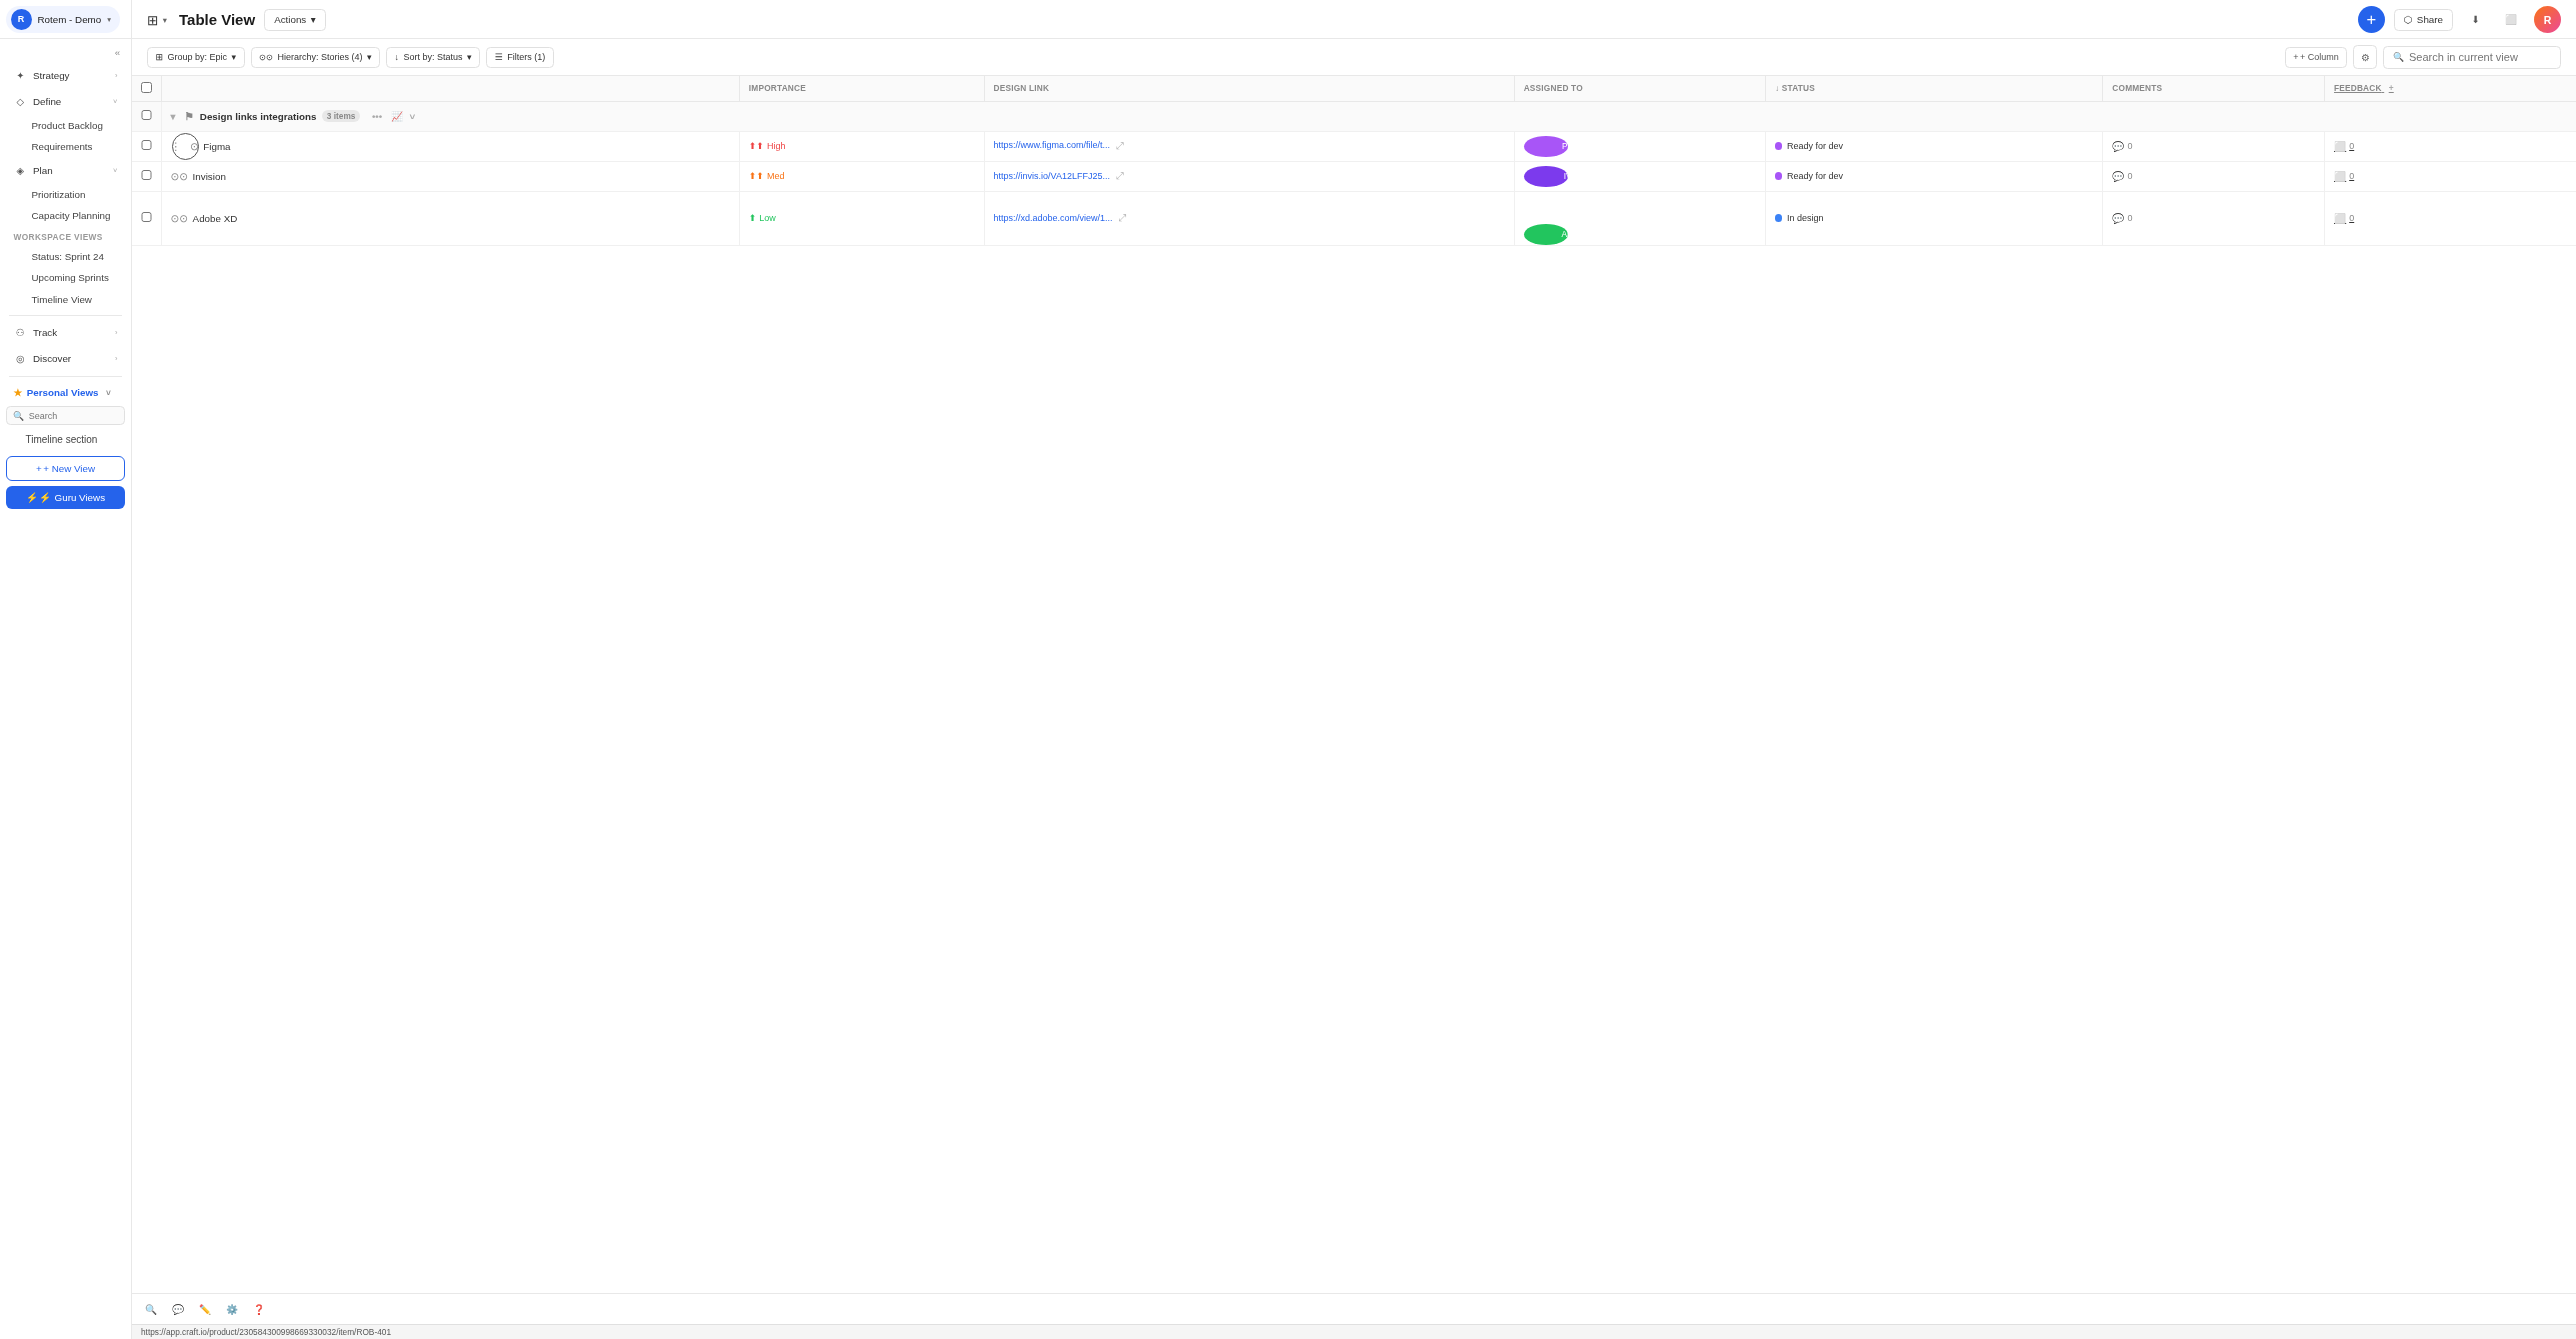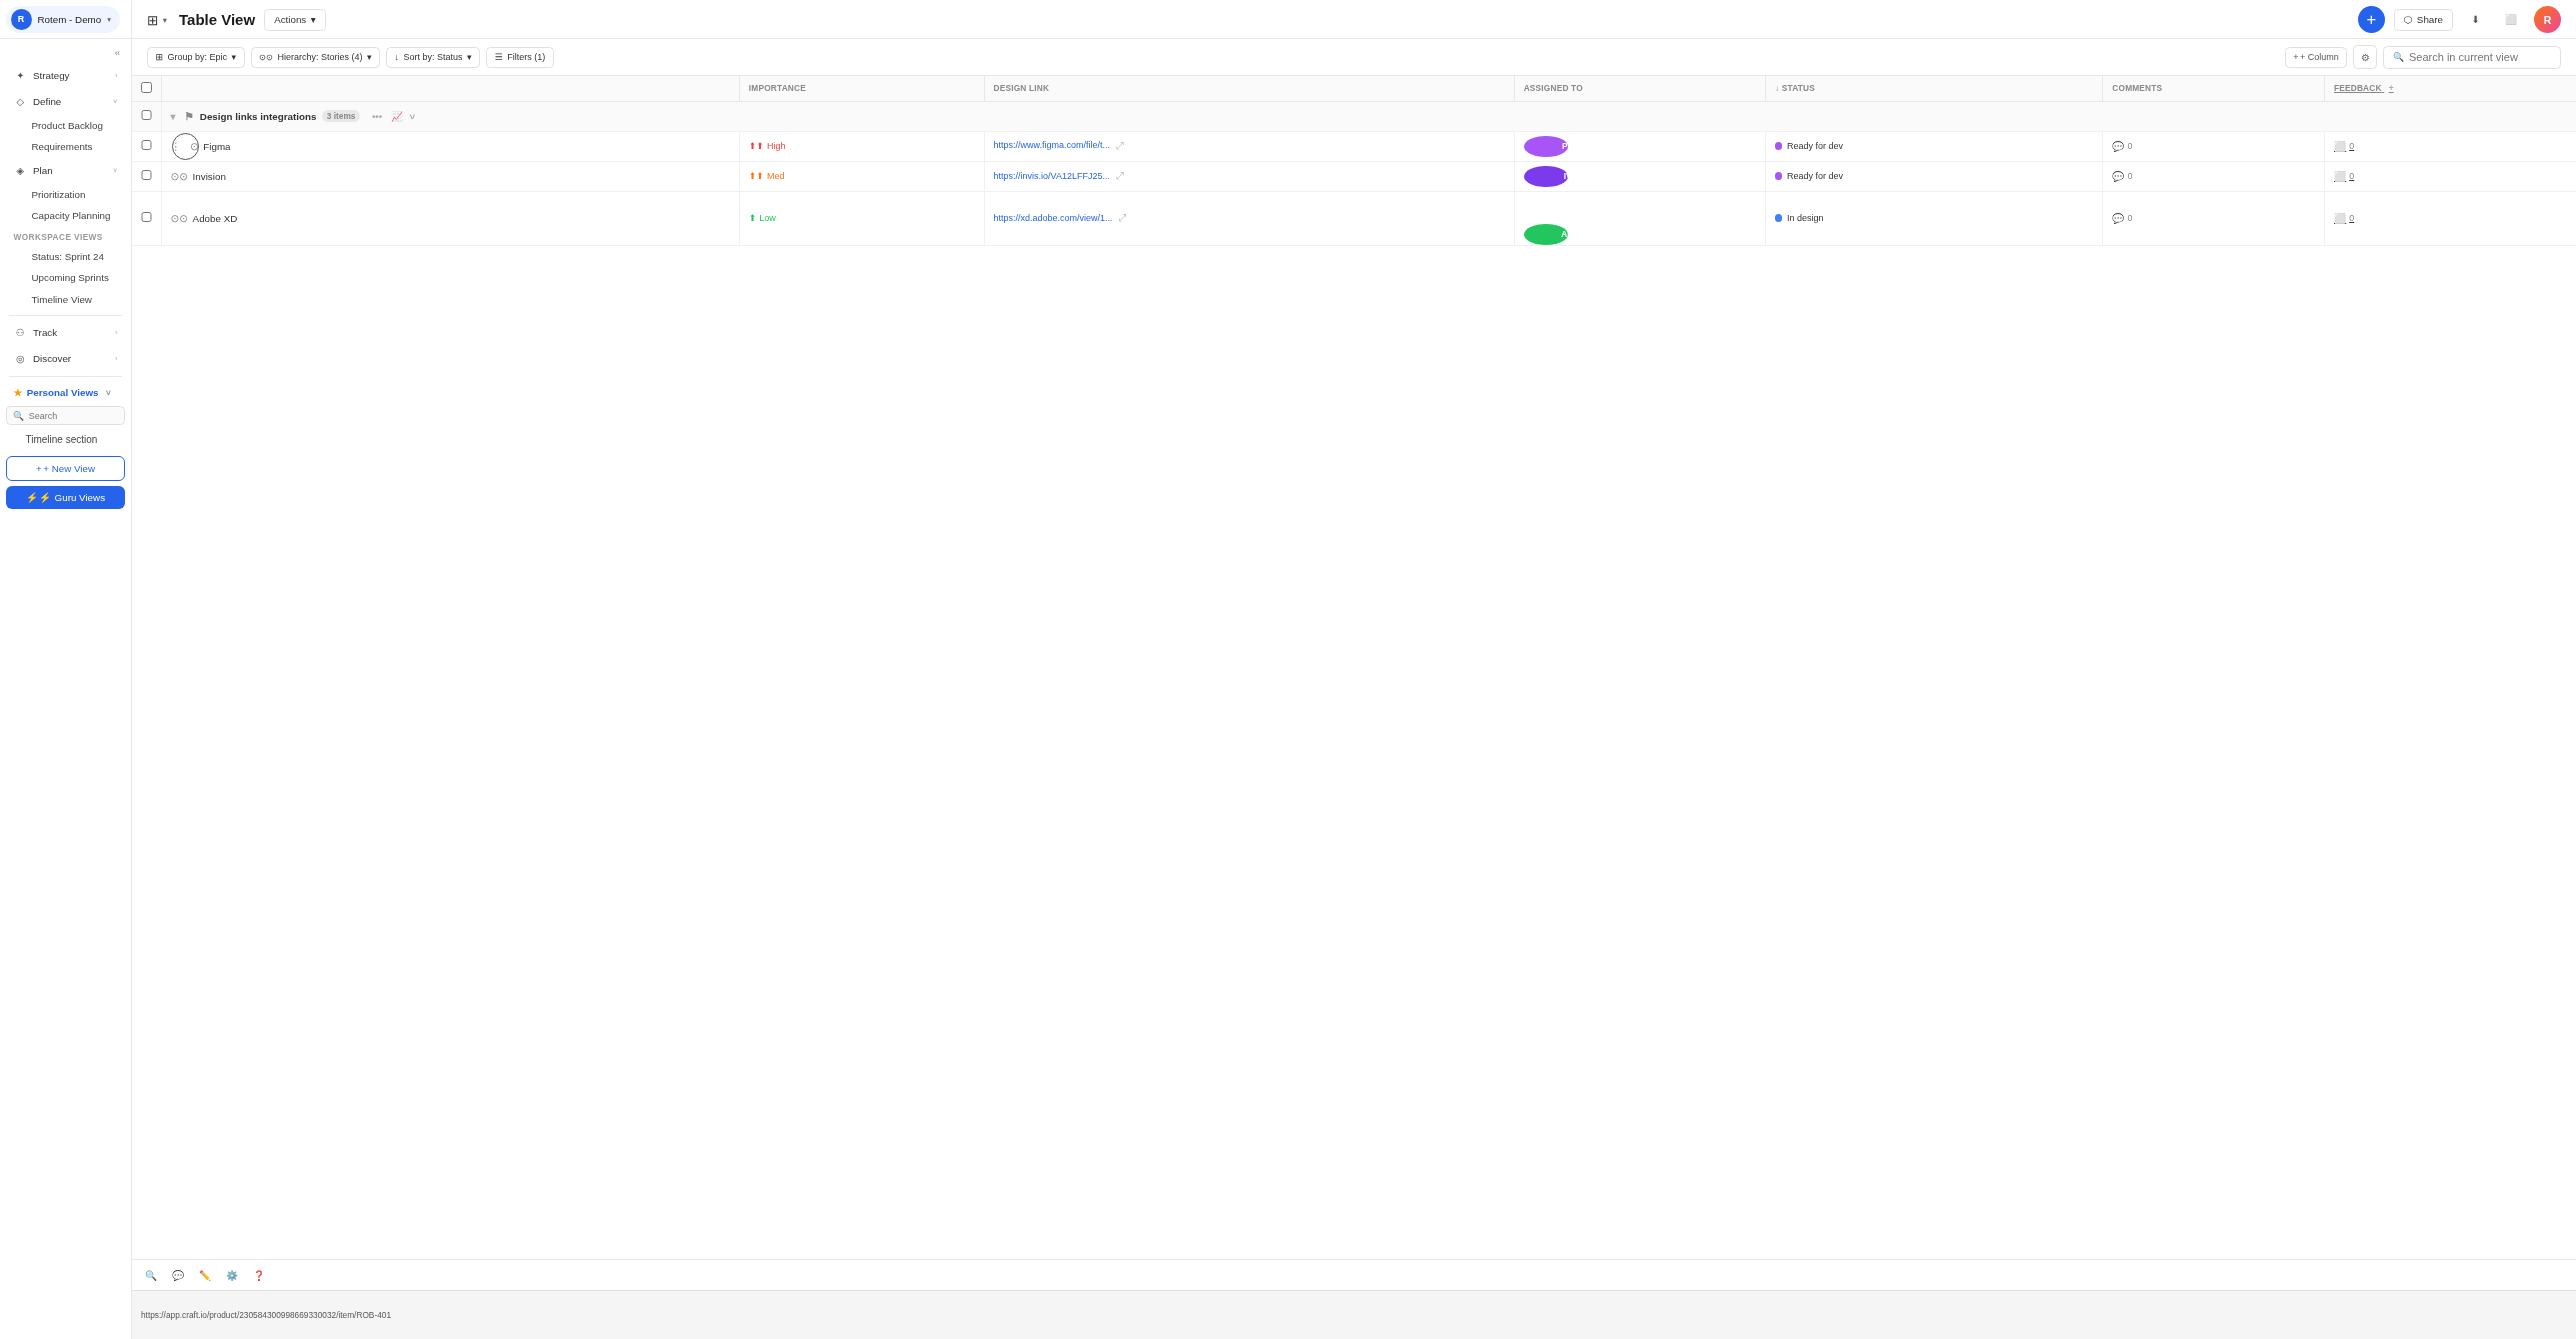--- a/index.html
+++ b/index.html
@@ -187,42 +187,42 @@
     
     .importance-high { color: #ef4444; font-size: 9px; font-weight: 500; display: flex; align-items: center; gap: 3px; }
     .importance-med { color: #f97316; font-size: 9px; font-weight: 500; display: flex; align-items: center; gap: 3px; }
     .importance-low { color: #22c55e; font-size: 9px; font-weight: 500; display: flex; align-items: center; gap: 3px; }
 
     
     .design-link { color: #2563eb; font-size: 9px; display: flex; align-items: center; gap: 3px; text-decoration: none; }
     .expand-link { color: #aaa; cursor: pointer; margin-left: 3px; }
 
     
-    .avatar { width: 21px; height: 21px; border-radius: 50%; display: flex; align-items: center; justify-content: center; font-size: 8.3px; font-weight: 700; color: #fff; padding-left: 44px; }
+    .avatar { width: 21px; height: 21px; border-radius: 50%; display: flex; align-items: center; justify-content: center; font-size: 8.3px; font-weight: 400; color: #fff; padding-left: 44px; }
 
     
     .status-badge { display: flex; align-items: center; gap: 4.5px; font-size: 9px; }
     .status-dot { width: 7.5px; height: 7.5px; border-radius: 50%; flex-shrink: 0; }
     .status-ready { background: #a855f7; }
     .status-indesign { background: #3b82f6; }
 
     
     .count-cell { display: flex; align-items: center; gap: 3px; color: #888; font-size: 9px; }
     .count-icon { font-size: 9.8px; }
 
     
     .add-row td { color: #888; font-size: 9.8px; cursor: pointer; padding: 6px 9px; }
 
     
     input[type="checkbox"] { width: 10.5px; height: 10.5px; cursor: pointer; accent-color: #2563eb; }
 
     
     .status-bar {
       background: #f5f5f5; border-top: 0.8px solid #e0e0e0;
-      padding: 19px 9px; font-size: 8.3px; color: #555;
+      padding: 2px 9px; font-size: 8.3px; color: #555;
       flex-shrink: 0;
     }
 
     
     .bottom-toolbar {
       display: flex; align-items: center; gap: 6px;
       padding: 4.5px 9px; border-top: 0.8px solid #e8e8e8; background: #fff;
       flex-shrink: 0;
     }
     .bottom-toolbar-icon {

